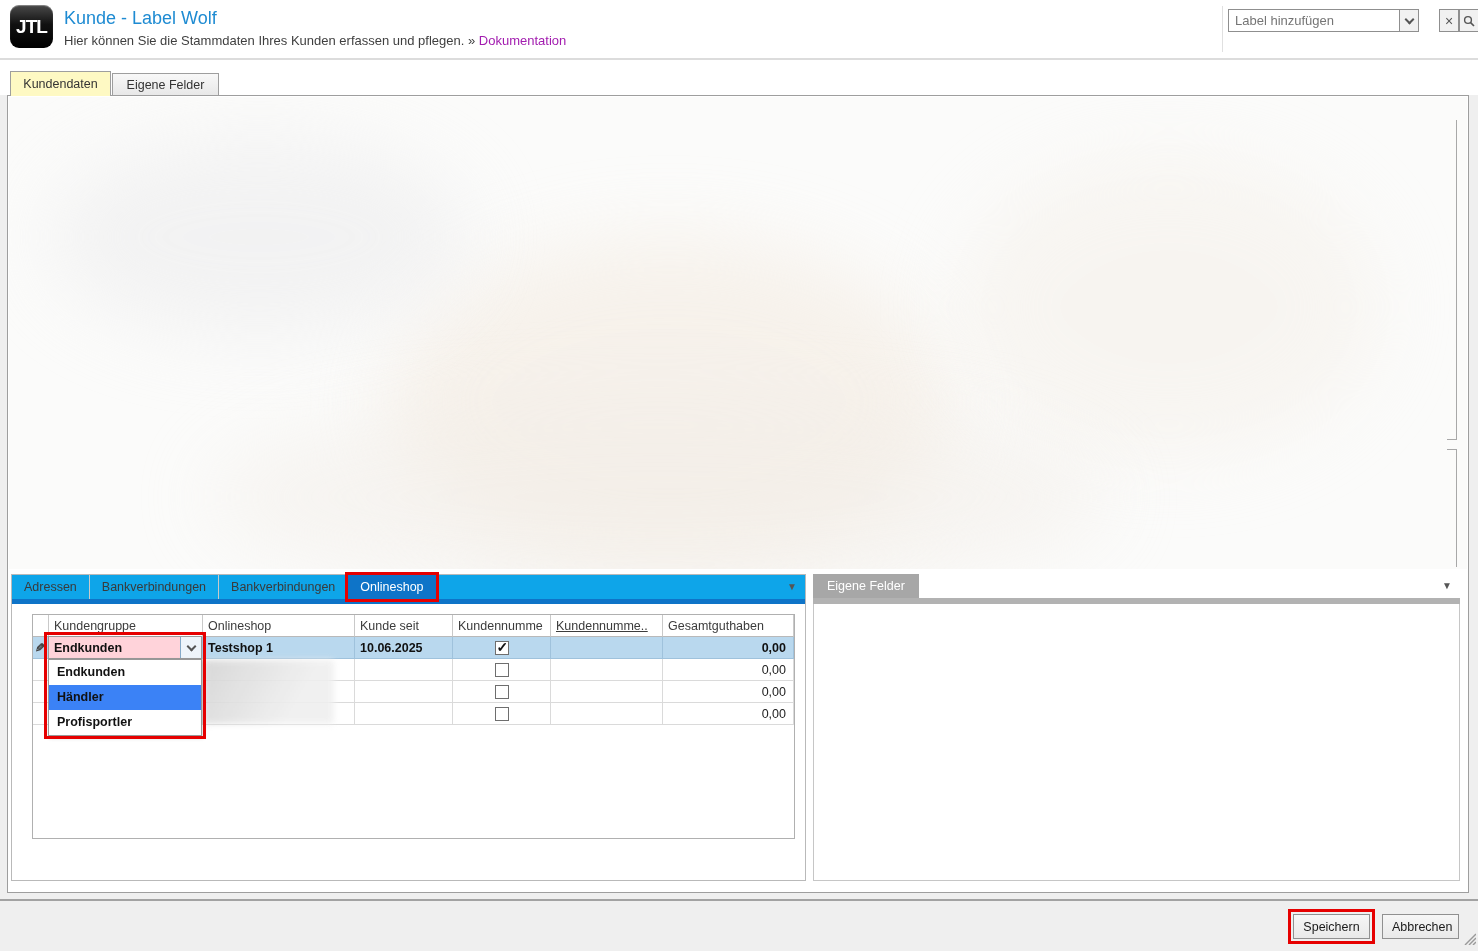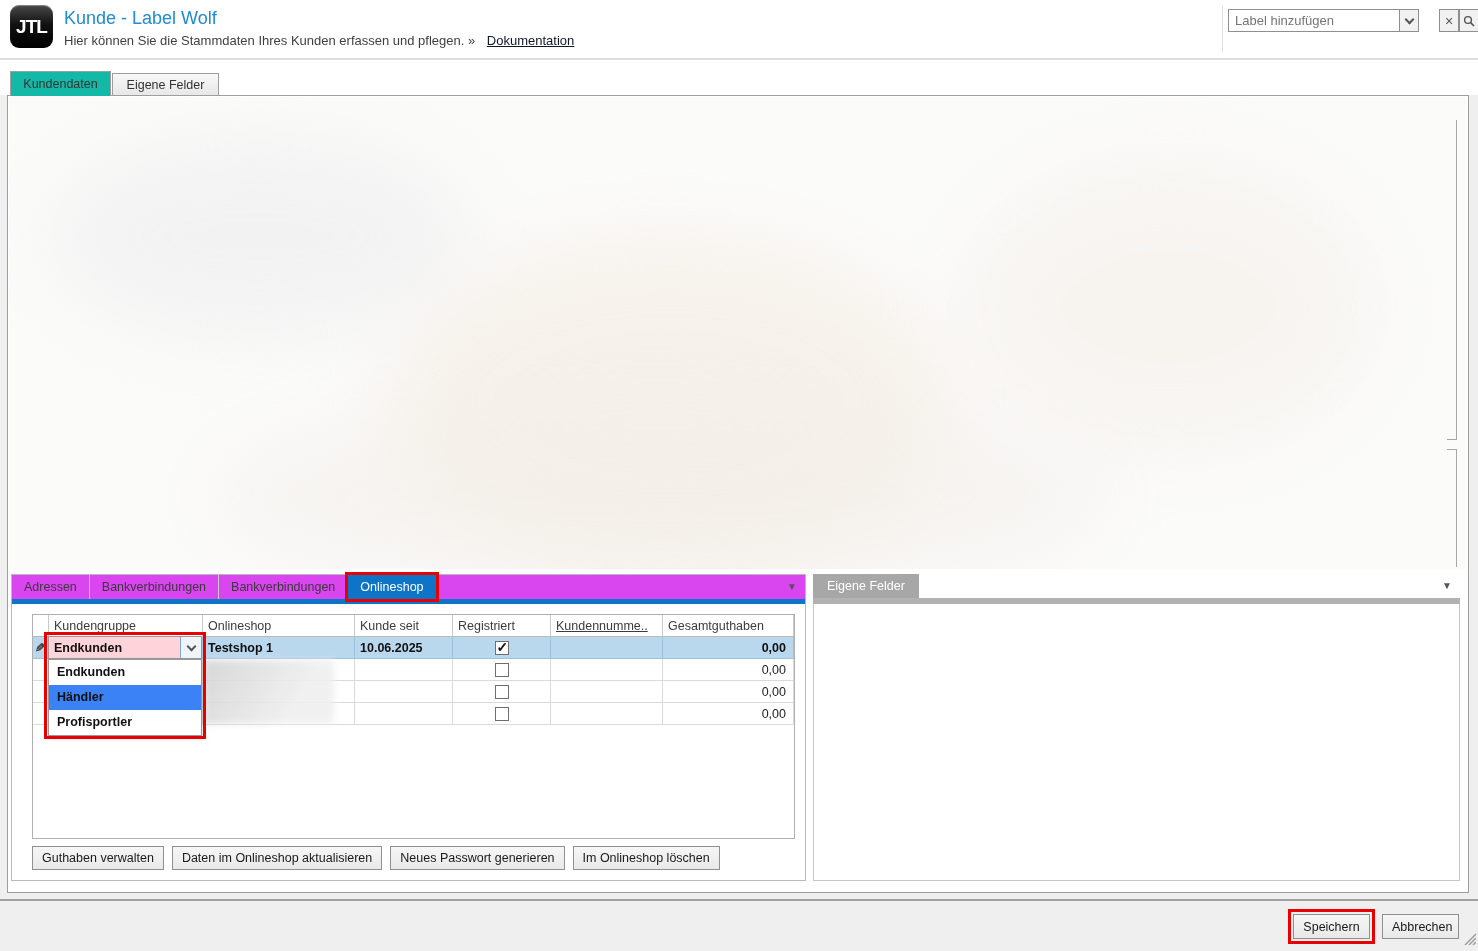--- a/index.html
+++ b/index.html
@@ -10,36 +10,36 @@
   
   #header-band { left:0; top:0; width:1478px; height:95px; background:#ffffff; }
   #header-divider { left:0; top:58px; width:1478px; height:2px; background:#dcdcdc; }
   #logo { left:10px; top:5px; width:43px; height:43px; border-radius:9px;
           background:linear-gradient(180deg,#4a4a4a 0%,#111 45%,#000 100%);
           color:#fff; font-weight:bold; font-size:19px; letter-spacing:-1px;
           display:flex; align-items:center; justify-content:center;
           box-shadow:inset 0 1px 1px rgba(255,255,255,.35); }
   #page-title { left:64px; top:8px; font-size:18px; color:#1e8bd2; }
   #page-subtitle { left:64px; top:33px; font-size:13px; color:#3f3f3f; }
-  #doc-link { color:#0f172a; text-decoration:underline; cursor:pointer;margin-left:8px; }
+  #doc-link { color:#a21caf; cursor:pointer; }
   #hdr-vsep { left:1222px; top:6px; width:1px; height:46px; background:#e0e0e0; }
   #label-input { left:1228px; top:9px; width:191px; height:23px; border:1px solid #8f8f8f;
                  padding:0 22px 0 6px; font-size:13px; color:#333; background:#fff;
                  font-family:"Liberation Sans", sans-serif; }
   #label-input::placeholder { color:#757575; opacity:1; }
   .hdr-btn { top:9px; width:20px; height:23px; background:#f1f1f1; border:1px solid #8f8f8f;
              display:flex; align-items:center; justify-content:center; cursor:pointer; color:#555; }
   #label-dd-btn { left:1399px; }
   #label-clear-btn { left:1439px; font-size:14px; line-height:1; }
   #label-search-btn { left:1459px; }
 
   
   .main-tab { height:25px; font-size:12.5px; color:#333; display:flex; align-items:center;
               justify-content:center; cursor:pointer; }
-  #tab-kundendaten { left:10px; top:71px; width:101px; background:#14b8a6;
+  #tab-kundendaten { left:10px; top:71px; width:101px; background:#fef9c3;
                      border:1px solid #9e9e9e; border-bottom:none; z-index:3; }
   #tab-eigene-felder-top { left:112px; top:73px; width:107px; height:23px;
                      background:linear-gradient(#f8f8f8,#e7e7e7); border:1px solid #9e9e9e;
                      border-bottom:none; z-index:1; }
 
   
   #content-box { left:7px; top:95px; width:1462px; height:798px; background:#fff;
                  border:1px solid #9e9e9e; z-index:2; }
   #blur-zone { left:1px; top:1px; width:1458px; height:472px; overflow:hidden; background:#fbfbfa; }
   .blob { position:absolute; filter:blur(38px); border-radius:50%; }
@@ -48,21 +48,21 @@
   #blob3 { left:40px; top:40px; width:420px; height:200px; background:#ededee; opacity:.6; }
   #blob4 { left:200px; top:300px; width:900px; height:200px; background:#f1ece6; opacity:.45; }
   #groupbox1-edge { left:1438px; top:23px; width:10px; height:320px;
                     border-right:1px solid #a8a8a8; border-bottom:1px solid #a8a8a8; }
   #groupbox2-edge { left:1438px; top:352px; width:10px; height:118px;
                     border-right:1px solid #a8a8a8; border-top:1px solid #a8a8a8; }
 
   
   #left-panel { left:10px; top:573px; width:795px; height:307px; background:#fff;
                 border:1px solid #b9b9b9; }
-  #lp-tabstrip { left:0; top:0; width:100%; height:24px; background:#d946ef; display:flex; }
+  #lp-tabstrip { left:0; top:0; width:100%; height:24px; background:#0ea5e9; display:flex; }
   .lp-tab { padding:0 12px; line-height:24px; font-size:12.5px; color:#3a3a3a;
             border-right:1px solid #c9c9c9; cursor:pointer; white-space:nowrap; }
   .lp-tab.active { background:#0e74c8; color:#fff; border-right:none;
                    outline:3px solid #e60000; outline-offset:0px; z-index:6; position:relative; }
   #lp-bluebar { left:0; top:24px; width:100%; height:5px; background:#0e74c8; }
   .collapse-arrow { top:6px; right:8px; font-size:10px; color:#555; cursor:pointer; }
 
   
   #os-table { left:20px; top:39px; width:763px; height:225px; border:1px solid #b0b0b0;
               background:#fff; font-size:12.5px; overflow:hidden; }
@@ -168,21 +168,21 @@
     </div>
     <div class="abs collapse-arrow">▼</div>
     <div class="abs" id="lp-bluebar"></div>
 
     <div class="abs" id="os-table">
       <div class="trow thead">
         <div class="tcell c0"></div>
         <div class="tcell c1">Kundengruppe</div>
         <div class="tcell c2">Onlineshop</div>
         <div class="tcell c3">Kunde seit</div>
-        <div class="tcell c4" style="justify-content:flex-start; padding-left:5px;">Registriert</div>
+        <div class="tcell c4" style="justify-content:flex-start; padding-left:5px;">Kundennumme</div>
         <div class="tcell c5">Kundennumme..</div>
         <div class="tcell c6" style="justify-content:flex-start;">Gesamtguthaben</div>
       </div>
       <div class="trow selected">
         <div class="tcell c0">
             <span id="pencil-icon">✎</span>
           </div>
         <div class="tcell c1"></div>
         <div class="tcell c2">Testshop 1</div>
         <div class="tcell c3">10.06.2025</div>
@@ -234,26 +234,20 @@
           <span class="chev"></span>
         </span>
     </div>
     <div class="abs" id="kg-dropdown">
       <div class="dd-item">Endkunden</div>
       <div class="dd-item hover">Händler</div>
       <div class="dd-item">Profisportler</div>
     </div>
     <div class="abs" id="kg-red-box"></div>
 
-    <div class="abs" id="lp-buttons">
-      <button class="btn">Guthaben verwalten</button>
-      <button class="btn">Daten im Onlineshop aktualisieren</button>
-      <button class="btn">Neues Passwort generieren</button>
-      <button class="btn">Im Onlineshop löschen</button>
-    </div>
   </div>
 
   <div class="abs" id="right-panel" style="left:805px; top:478px;">
     <span id="rp-tab">Eigene Felder</span>
     <div class="abs collapse-arrow">▼</div>
     <div class="abs" id="rp-graybar"></div>
     <div class="abs" id="rp-content"></div>
   </div>
 </div>
 

